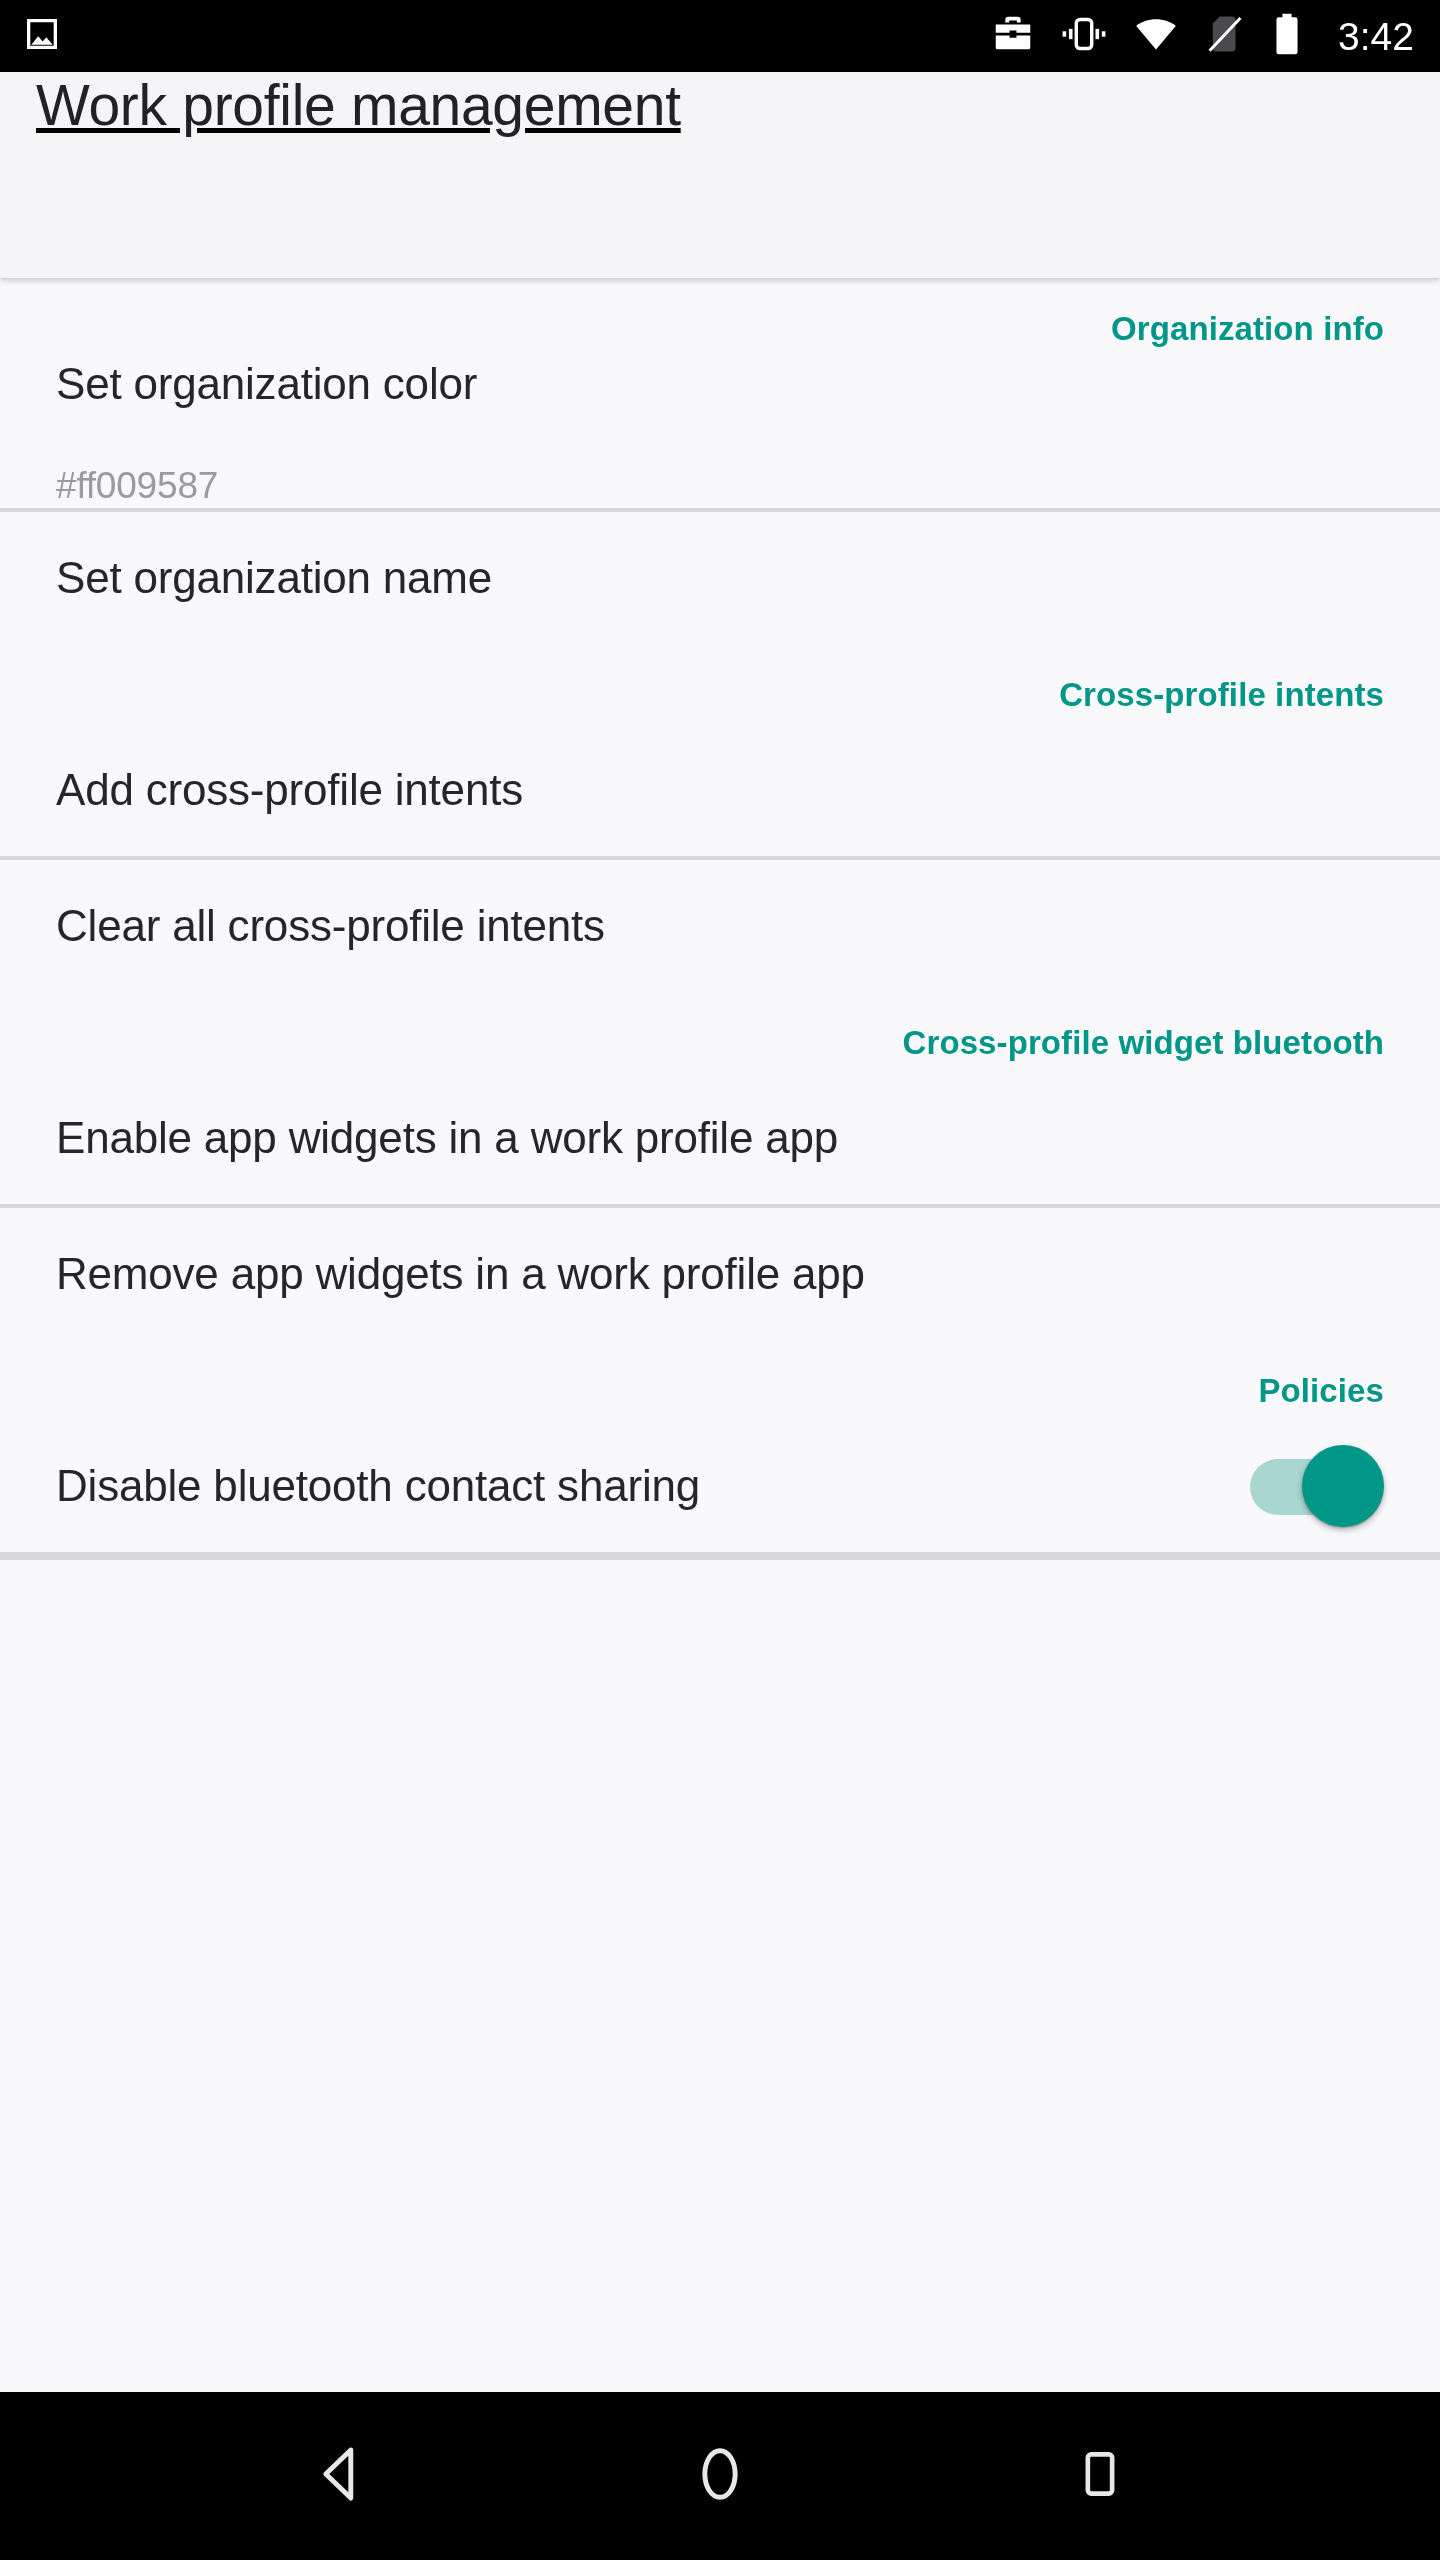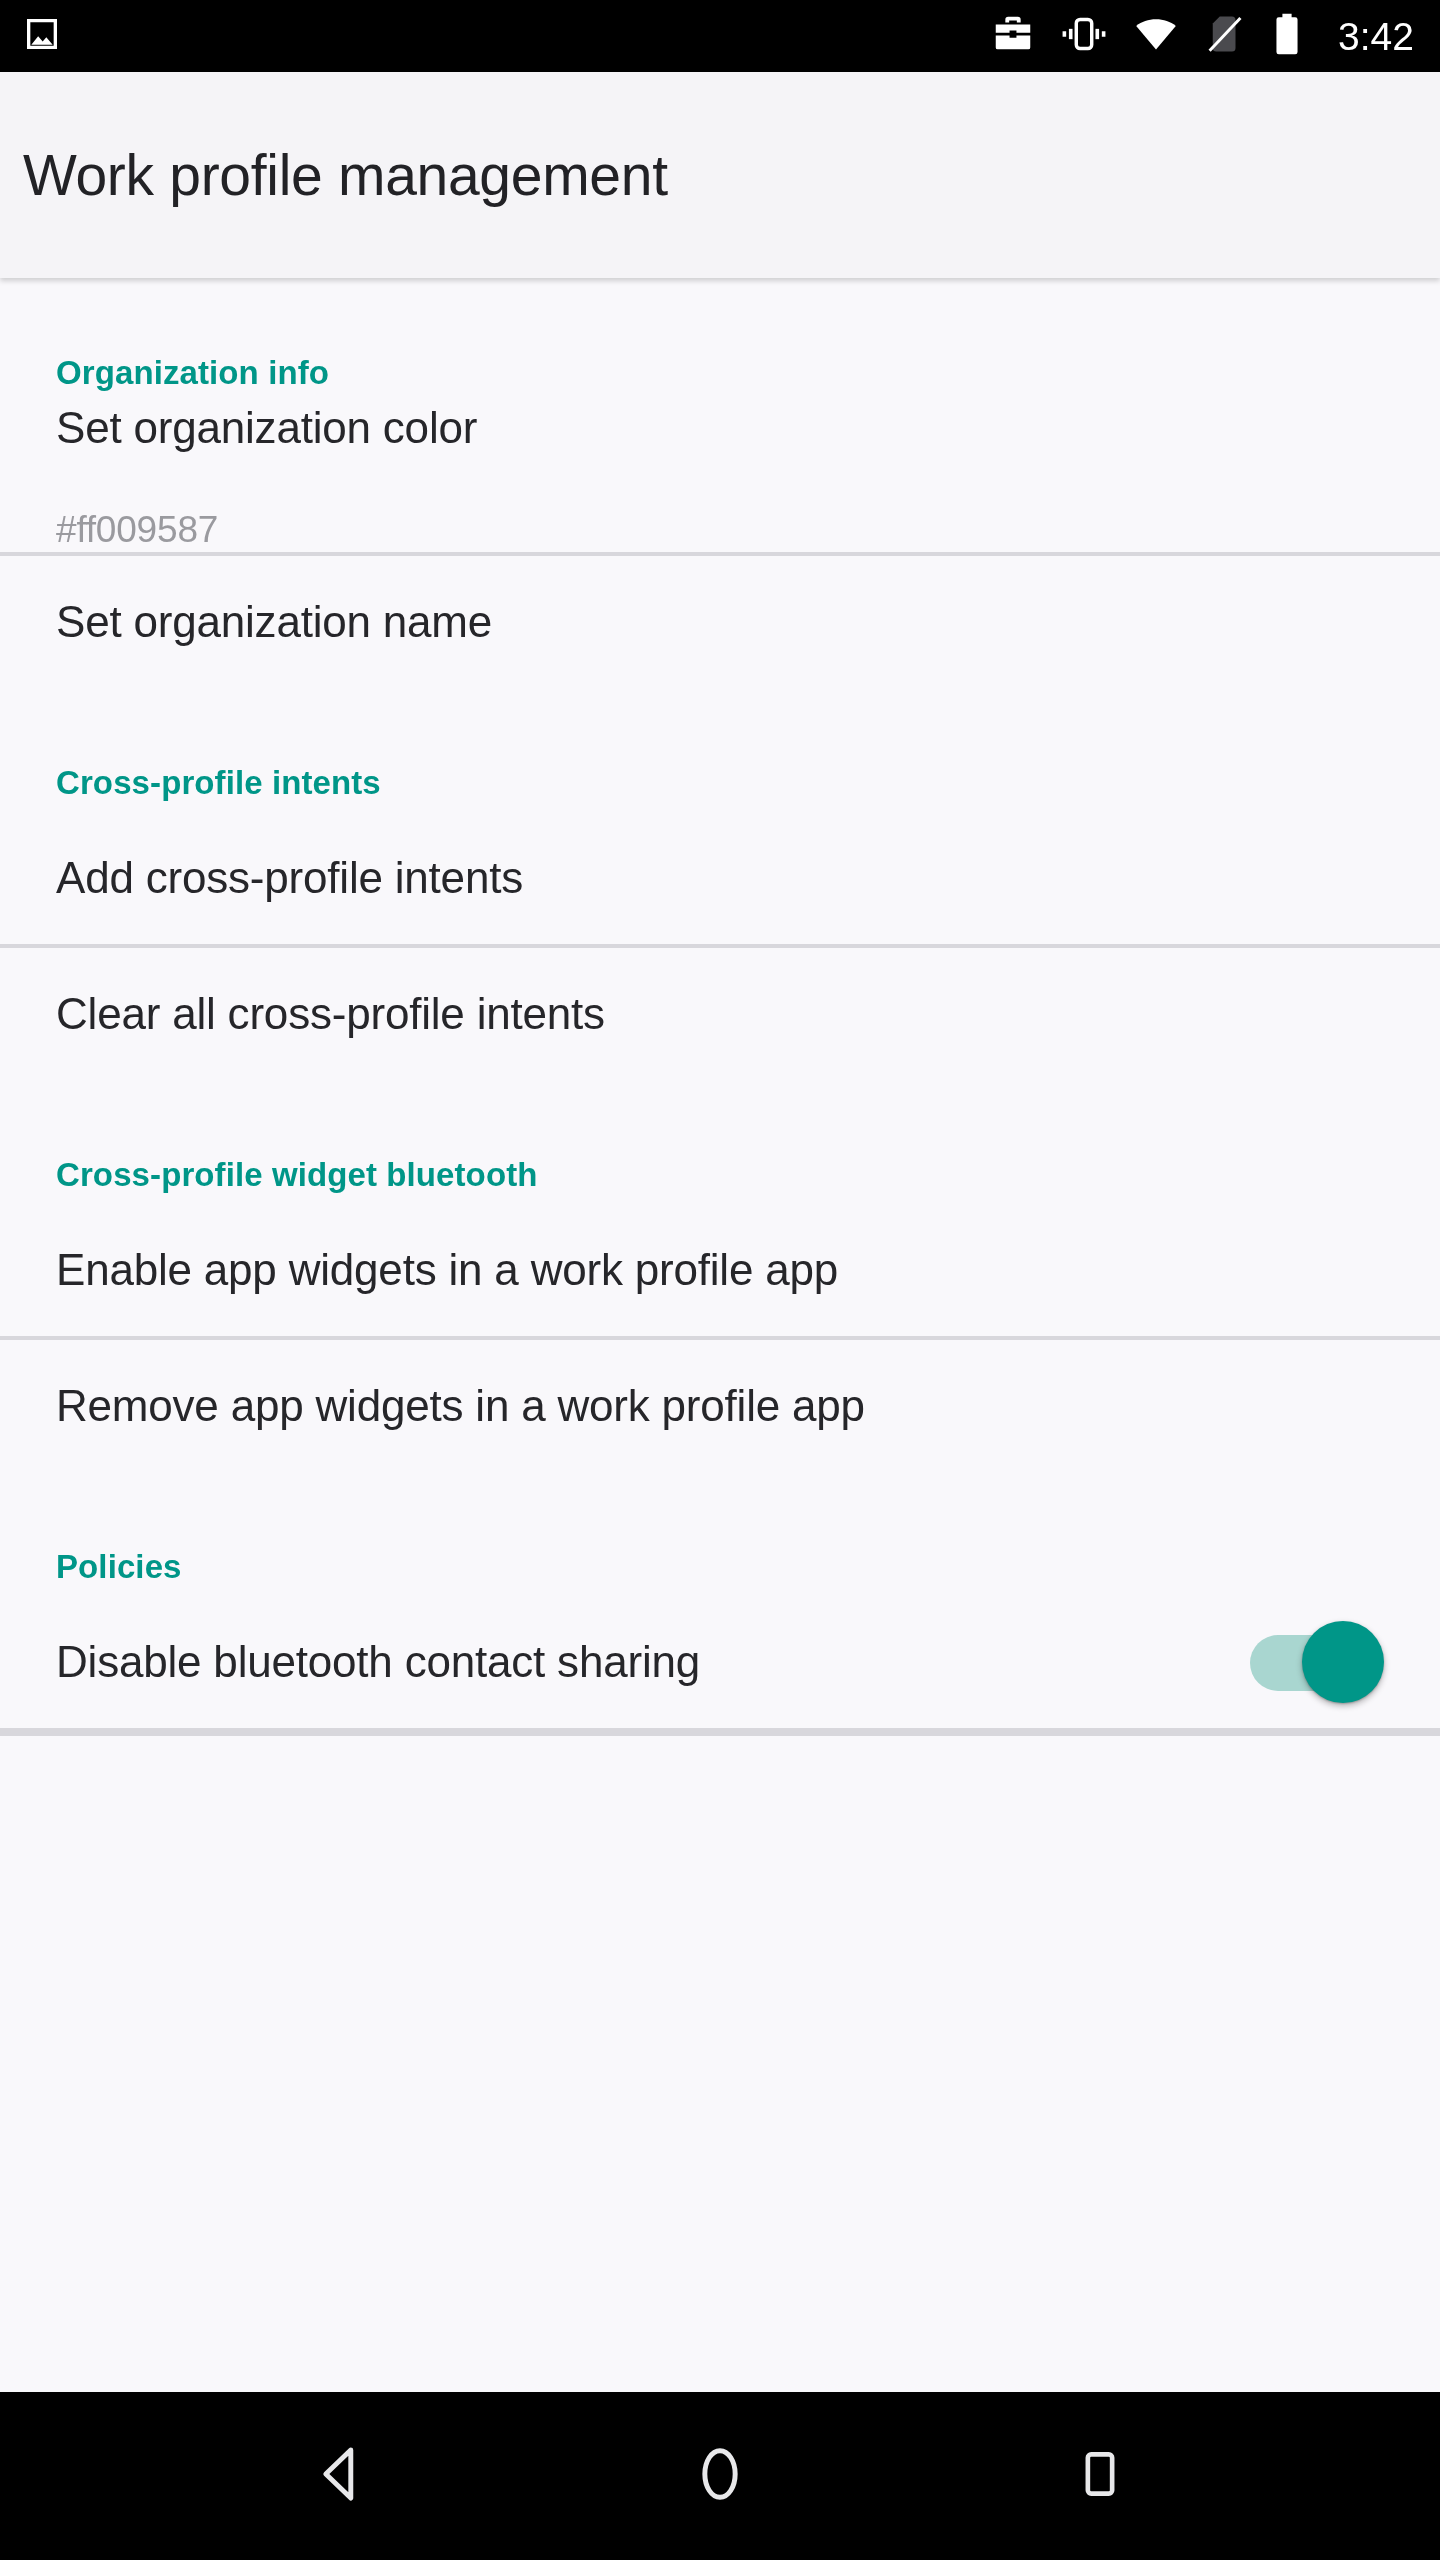--- a/index.html
+++ b/index.html
@@ -46,43 +46,44 @@
     line-height: 1;
   }
   .sicon { display: block; }
 
   
   .title-bar {
     flex: 0 0 206px;
     height: 206px;
     background: #f5f4f7;
     display: flex;
-    align-items: center;
-    padding-left: 23px;
+    padding-left: 36px;
     box-shadow: 0 3px 5px rgba(0,0,0,0.17);
     position: relative;
     z-index: 5;
+    text-decoration: underline;
   }
   .title-text {
     font-size: 57px;
     color: #222226;
     font-weight: 400;
     letter-spacing: -0.3px;
   }
 
   
   .list {
     flex: 1 1 auto;
     background: #f9f8fb;
     overflow: hidden;
     position: relative;
   }
 
   .section-header {
-    padding: 76px 56px 10px 56px;
+    padding: 32px 56px 10px 56px;
+    text-align: right;
   }
   .section-header-text {
     color: #009688;
     font-size: 33px;
     font-weight: bold;
     letter-spacing: 0.1px;
   }
 
   .row {
     display: flex;

